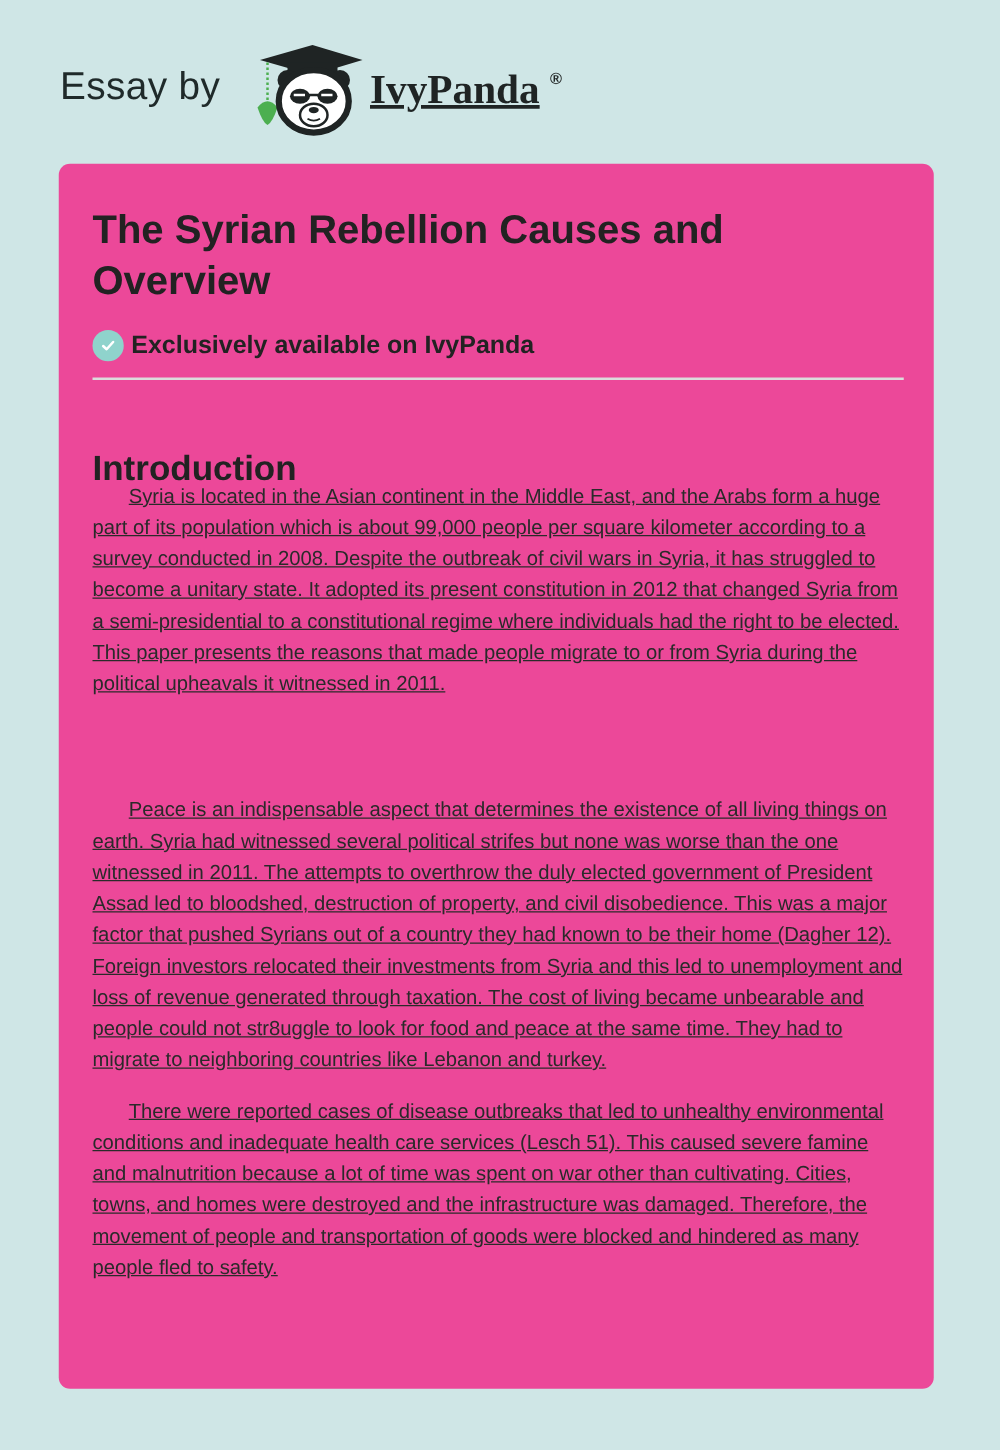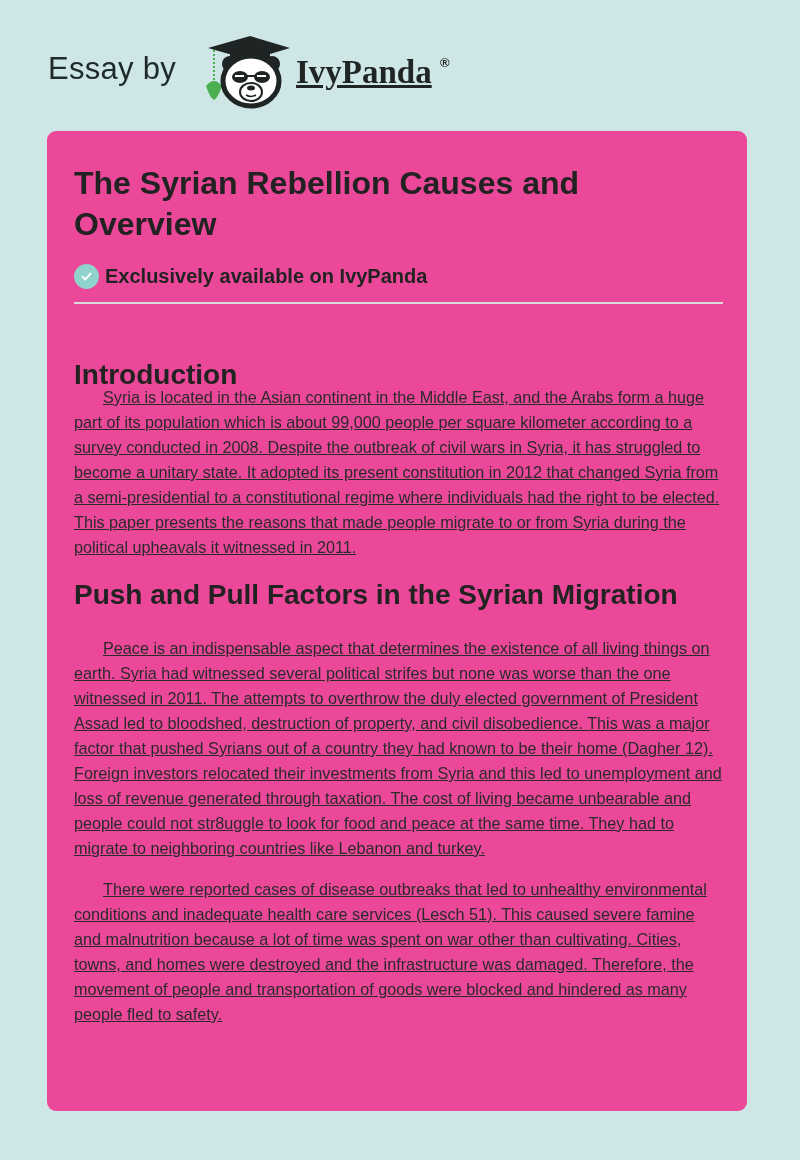--- a/index.html
+++ b/index.html
@@ -173,16 +173,15 @@
       </svg>
     </span>
     <span class="badge-text">Exclusively available on IvyPanda</span>
   </div>
 
   <div class="divider"></div>
 
   <h2 class="section-heading" style="top:195px;margin-top:32px;">Introduction</h2>
   <p class="para" style="top:254px;">Syria is located in the Asian continent in the Middle East, and the Arabs form a huge part of its population which is about 99,000 people per square kilometer according to a survey conducted in 2008. Despite the outbreak of civil wars in Syria, it has struggled to become a unitary state. It adopted its present constitution in 2012 that changed Syria from a semi-presidential to a constitutional regime where individuals had the right to be elected. This paper presents the reasons that made people migrate to or from Syria during the political upheavals it witnessed in 2011.</p>
 
-  <h2 class="section-heading" style="top:447px;">Push and Pull Factors in the Syrian Migration</h2>
   <p class="para" style="top:505px;">Peace is an indispensable aspect that determines the existence of all living things on earth. Syria had witnessed several political strifes but none was worse than the one witnessed in 2011. The attempts to overthrow the duly elected government of President Assad led to bloodshed, destruction of property, and civil disobedience. This was a major factor that pushed Syrians out of a country they had known to be their home (Dagher 12). Foreign investors relocated their investments from Syria and this led to unemployment and loss of revenue generated through taxation. The cost of living became unbearable and people could not str8uggle to look for food and peace at the same time. They had to migrate to neighboring countries like Lebanon and turkey.</p>
   <p class="para" style="top:746px;">There were reported cases of disease outbreaks that led to unhealthy environmental conditions and inadequate health care services (Lesch 51). This caused severe famine and malnutrition because a lot of time was spent on war other than cultivating. Cities, towns, and homes were destroyed and the infrastructure was damaged. Therefore, the movement of people and transportation of goods were blocked and hindered as many people fled to safety.</p>
 </div>
 
 </body></html>

